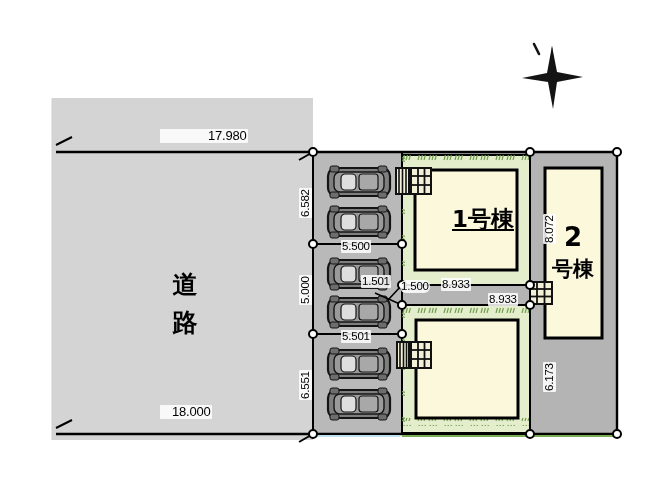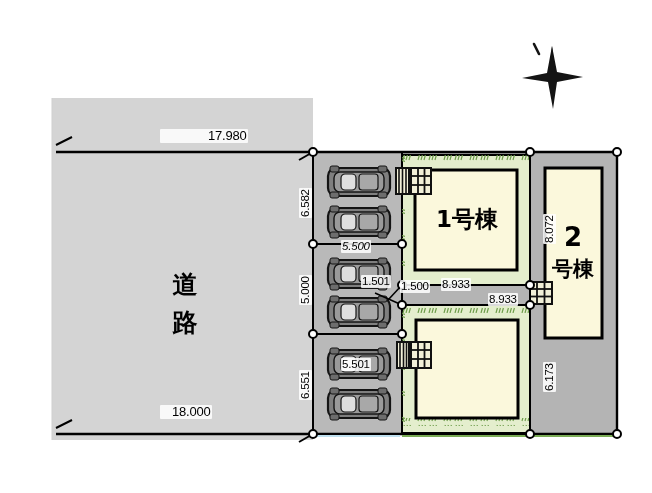--- a/index.html
+++ b/index.html
@@ -277,32 +277,32 @@
     <g transform="translate(552,78)">
       <path d="M0,-32 L5,-6 L31,-1 L5,4 L1,31 L-4,4 L-30,0 L-5,-5 Z" fill="#141414"></path>
       <path d="M0,-32 L3,-7 L-3,-6 Z" fill="#141414"></path>
       <path d="M-18,-34 L-13,-24" stroke="#141414" stroke-width="2.6" fill="none" stroke-linecap="round"></path>
     </g>
   </svg>
 
   <div class="lbl road-label" style="left:160px; top:260px; width:50px;">道</div>
   <div class="lbl road-label" style="left:160px; top:298px; width:50px;">路</div>
 
-  <div class="lbl bldg-name" style="left:426px; top:206px; width:82px;">1号棟</div>
+  <div class="lbl bldg-name" style="left:442px; top:206px; width:82px;text-decoration:underline;">1号棟</div>
 
   <div class="lbl bldg-name stack" style="left:552px; top:226px; width:42px; font-size:26px;">2</div>
   <div class="lbl bldg-name stack" style="left:545px; top:258px; width:56px;">号棟</div>
 
 
   <div class="lbl dim" style="left:160px; top:129px;padding-left:48px;">17.980</div>
   <div class="lbl dim" style="left:160px; top:405px;padding-left:12px;">18.000</div>
-  <div class="lbl dim small" style="left:341px; top:240px;font-style:italic;">5.500</div>
-  <div class="lbl dim small" style="left:341px; top:330px;margin-top:28px;">5.501</div>
+  <div class="lbl dim small" style="left:341px; top:240px;">5.500</div>
+  <div class="lbl dim small" style="left:341px; top:330px;">5.501</div>
   <div class="lbl dim small" style="left:361px; top:275px;">1.501</div>
-  <div class="lbl dim small" style="left:400px; top:280px;">1.500</div>
+  <div class="lbl dim small" style="left:400px; top:280px;border-radius:6px;">1.500</div>
   <div class="lbl dim small" style="left:441px; top:278px;">8.933</div>
   <div class="lbl dim small" style="left:488px; top:293px;">8.933</div>
 
   <div class="lbl dim small vert" style="left:299px; top:218px;">6.582</div>
   <div class="lbl dim small vert" style="left:299px; top:305px;">5.000</div>
   <div class="lbl dim small vert" style="left:299px; top:400px;">6.551</div>
   <div class="lbl dim small vert" style="left:543px; top:244px;">8.072</div>
   <div class="lbl dim small vert" style="left:543px; top:392px;">6.173</div>
 
 </div>

